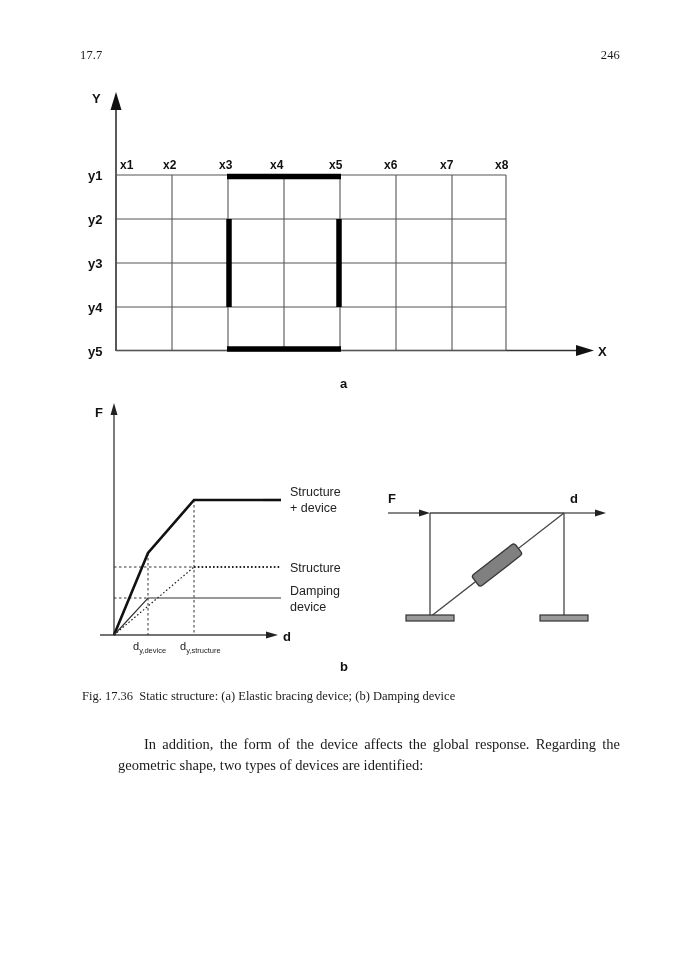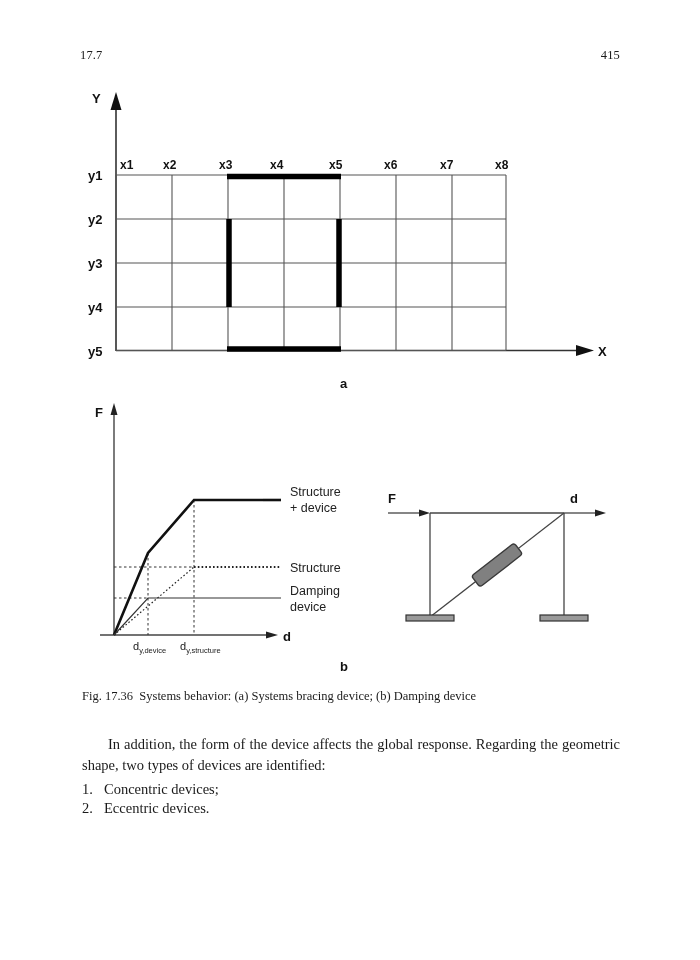--- a/index.html
+++ b/index.html
@@ -95,21 +95,21 @@
   .body-text {
     position: absolute;
     left: 82px;
     top: 734px;
     width: 538px;
     font-size: 14.5px;
     line-height: 21px;
     text-align: justify;
   }
   .body-text p { margin: 0; }
-  .body-text p.indent { text-indent: 26px; }
+  .body-text p.indent { text-indent: 26px; margin-left: 36px; }
 
   .list {
     position: absolute;
     left: 82px;
     top: 780px;
     width: 538px;
     font-size: 14.5px;
     line-height: 19px;
   }
   .list .li {
@@ -148,21 +148,21 @@
     font-size: 7.5px;
   }
 </style>
 </head>
 <body>
 
 <div class="page">
 
   <div class="runhead">
     <span class="sec-num">17.7</span>
-    <span class="page-num">415</span>
+    <span class="page-num">246</span>
   </div>
 
   <div class="fig-a">
     <svg width="700" height="400" viewBox="0 0 700 400" xmlns="http://www.w3.org/2000/svg">
 
       <g>
         <line x1="116" y1="108" x2="116" y2="351" stroke="#333" stroke-width="1.6"></line>
         <polygon points="116,92 110.5,110 121.5,110" fill="#111"></polygon>
       </g>
       <text class="lbl-axis" x="92" y="103">Y</text>
@@ -294,29 +294,21 @@
         <rect x="406" y="220" width="48" height="6" fill="#9a9a9a" stroke="#333" stroke-width="1.2"></rect>
         <rect x="540" y="220" width="48" height="6" fill="#9a9a9a" stroke="#333" stroke-width="1.2"></rect>
       </g>
 
     </svg>
   </div>
 
   <div class="sublabel sublabel-b">b</div>
 
   <div class="caption">
-    <b>Fig. 17.36</b><span>&nbsp;&nbsp;</span><span>Systems behavior: (</span><b>a</b><span>) Systems bracing device; (</span><b>b</b><span>) Damping device</span>
+    <b>Fig. 17.36</b><span>&nbsp;&nbsp;</span><span>Static structure: (</span><b>a</b><span>) Elastic bracing device; (</span><b>b</b><span>) Damping device</span>
   </div>
 
   <div class="body-text">
     <p class="indent">In addition, the form of the device affects the global response. Regarding the geometric shape, two types of devices are identified:</p>
   </div>
 
-  <div class="list">
-    <span class="li">
-      <span class="num">1.</span><span>Concentric devices;</span>
-    </span>
-    <span class="li">
-      <span class="num">2.</span><span>Eccentric devices.</span>
-    </span>
-  </div>
 
 </div>
 
 </body></html>

